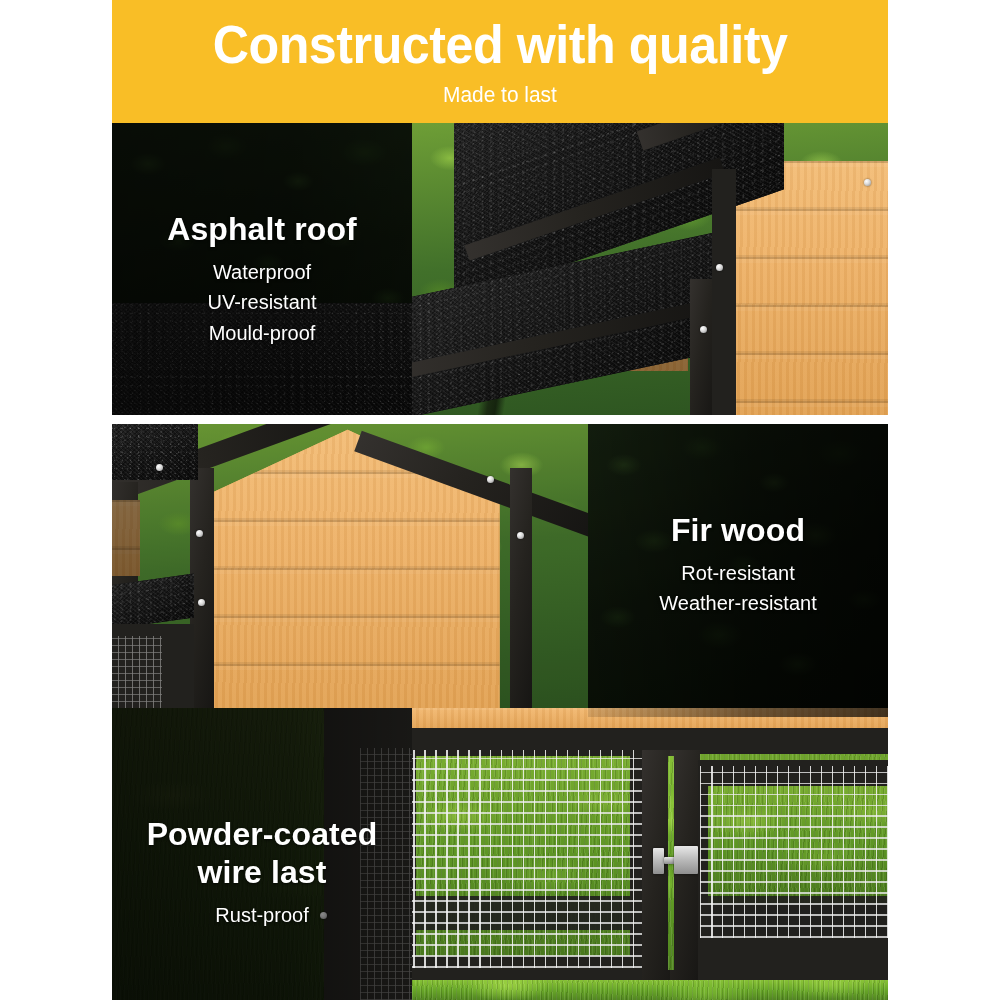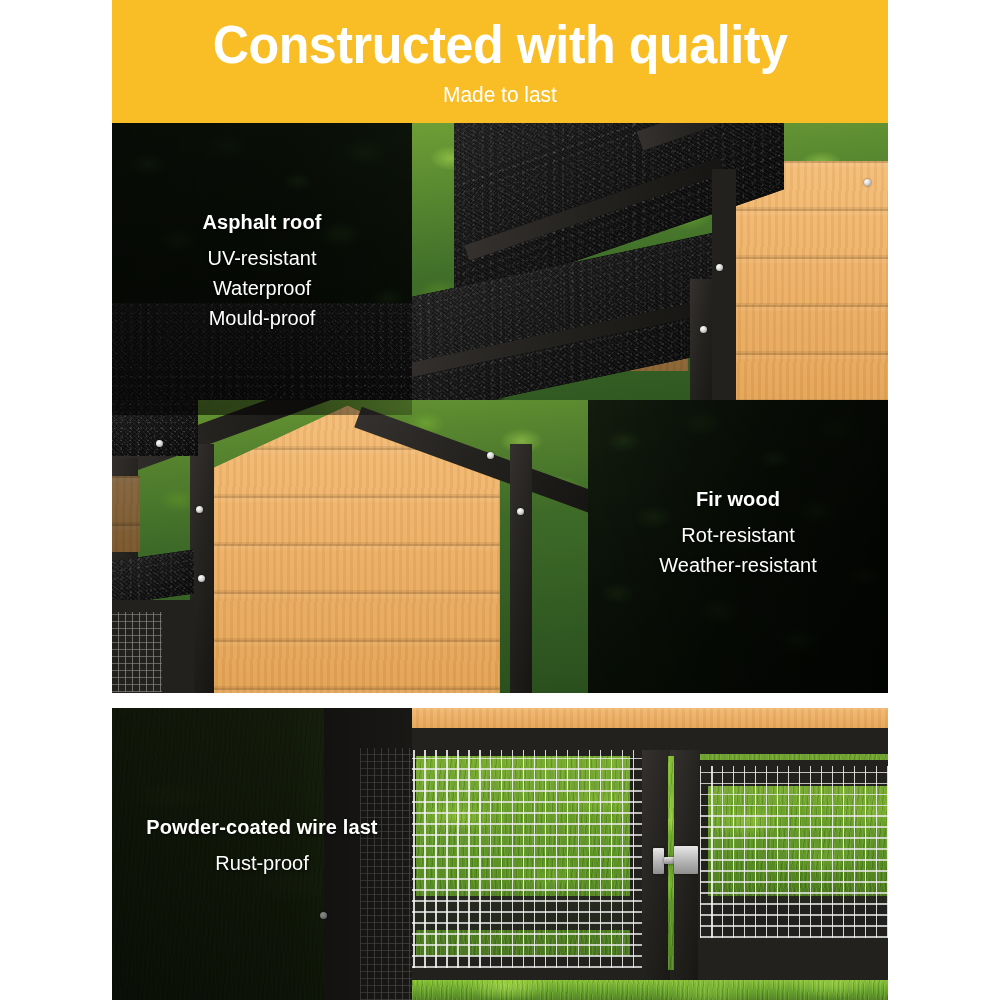--- a/index.html
+++ b/index.html
@@ -46,36 +46,36 @@
     font-weight: 400;
     margin-top: 13px;
     transform: scaleX(0.95);
     white-space: nowrap;
     text-align: center;
   }
 
   
   .row { position: absolute; left: 112px; width: 776px; overflow: hidden; }
   #row1 { top: 123px; height: 292px; }
-  #row2 { top: 400px; height: 293px; }
+  #row2 { top: 424px; height: 293px; }
   #row3 { top: 708px; height: 292px; }
 
   .cell { position: absolute; top: 0; height: 100%; overflow: hidden; }
 
   
   .textblock {
     position: absolute;
     left: 0; right: 0;
     text-align: center;
     color: #ffffff;
     z-index: 30;
     text-shadow: 0 1px 3px rgba(0,0,0,0.65);
   }
   .tb-head {
-    font-size: 20px;
+    font-size: 32px;
     font-weight: 700;
     line-height: 1.18;
     letter-spacing: 0.1px;
     margin-bottom: 8px;
   }
   .tb-line {
     font-size: 20px;
     font-weight: 400;
     line-height: 1.52;
   }
@@ -239,22 +239,22 @@
   </div>
 
   <div class="row" id="row1">
 
     <div class="cell" style="left:0; width:300px;">
       <div class="foliage-dark darker"></div>
       <div class="asphalt" style="left:0; right:0; top:180px; bottom:0;"></div>
       <div class="scrim left"></div>
       <div class="textblock" style="top:88px;">
         <div class="tb-head">Asphalt roof</div>
+        <div class="tb-line">Waterproof</div>
         <div class="tb-line">UV-resistant</div>
-        <div class="tb-line">Waterproof</div>
         <div class="tb-line">Mould-proof</div>
       </div>
     </div>
 
     <div class="cell" style="left:300px; width:476px;">
       <div class="foliage-bright">
         <div class="trunk"></div>
       </div>
 
       <div class="wood" style="left:322px; top:38px; width:154px; height:254px;"></div>

